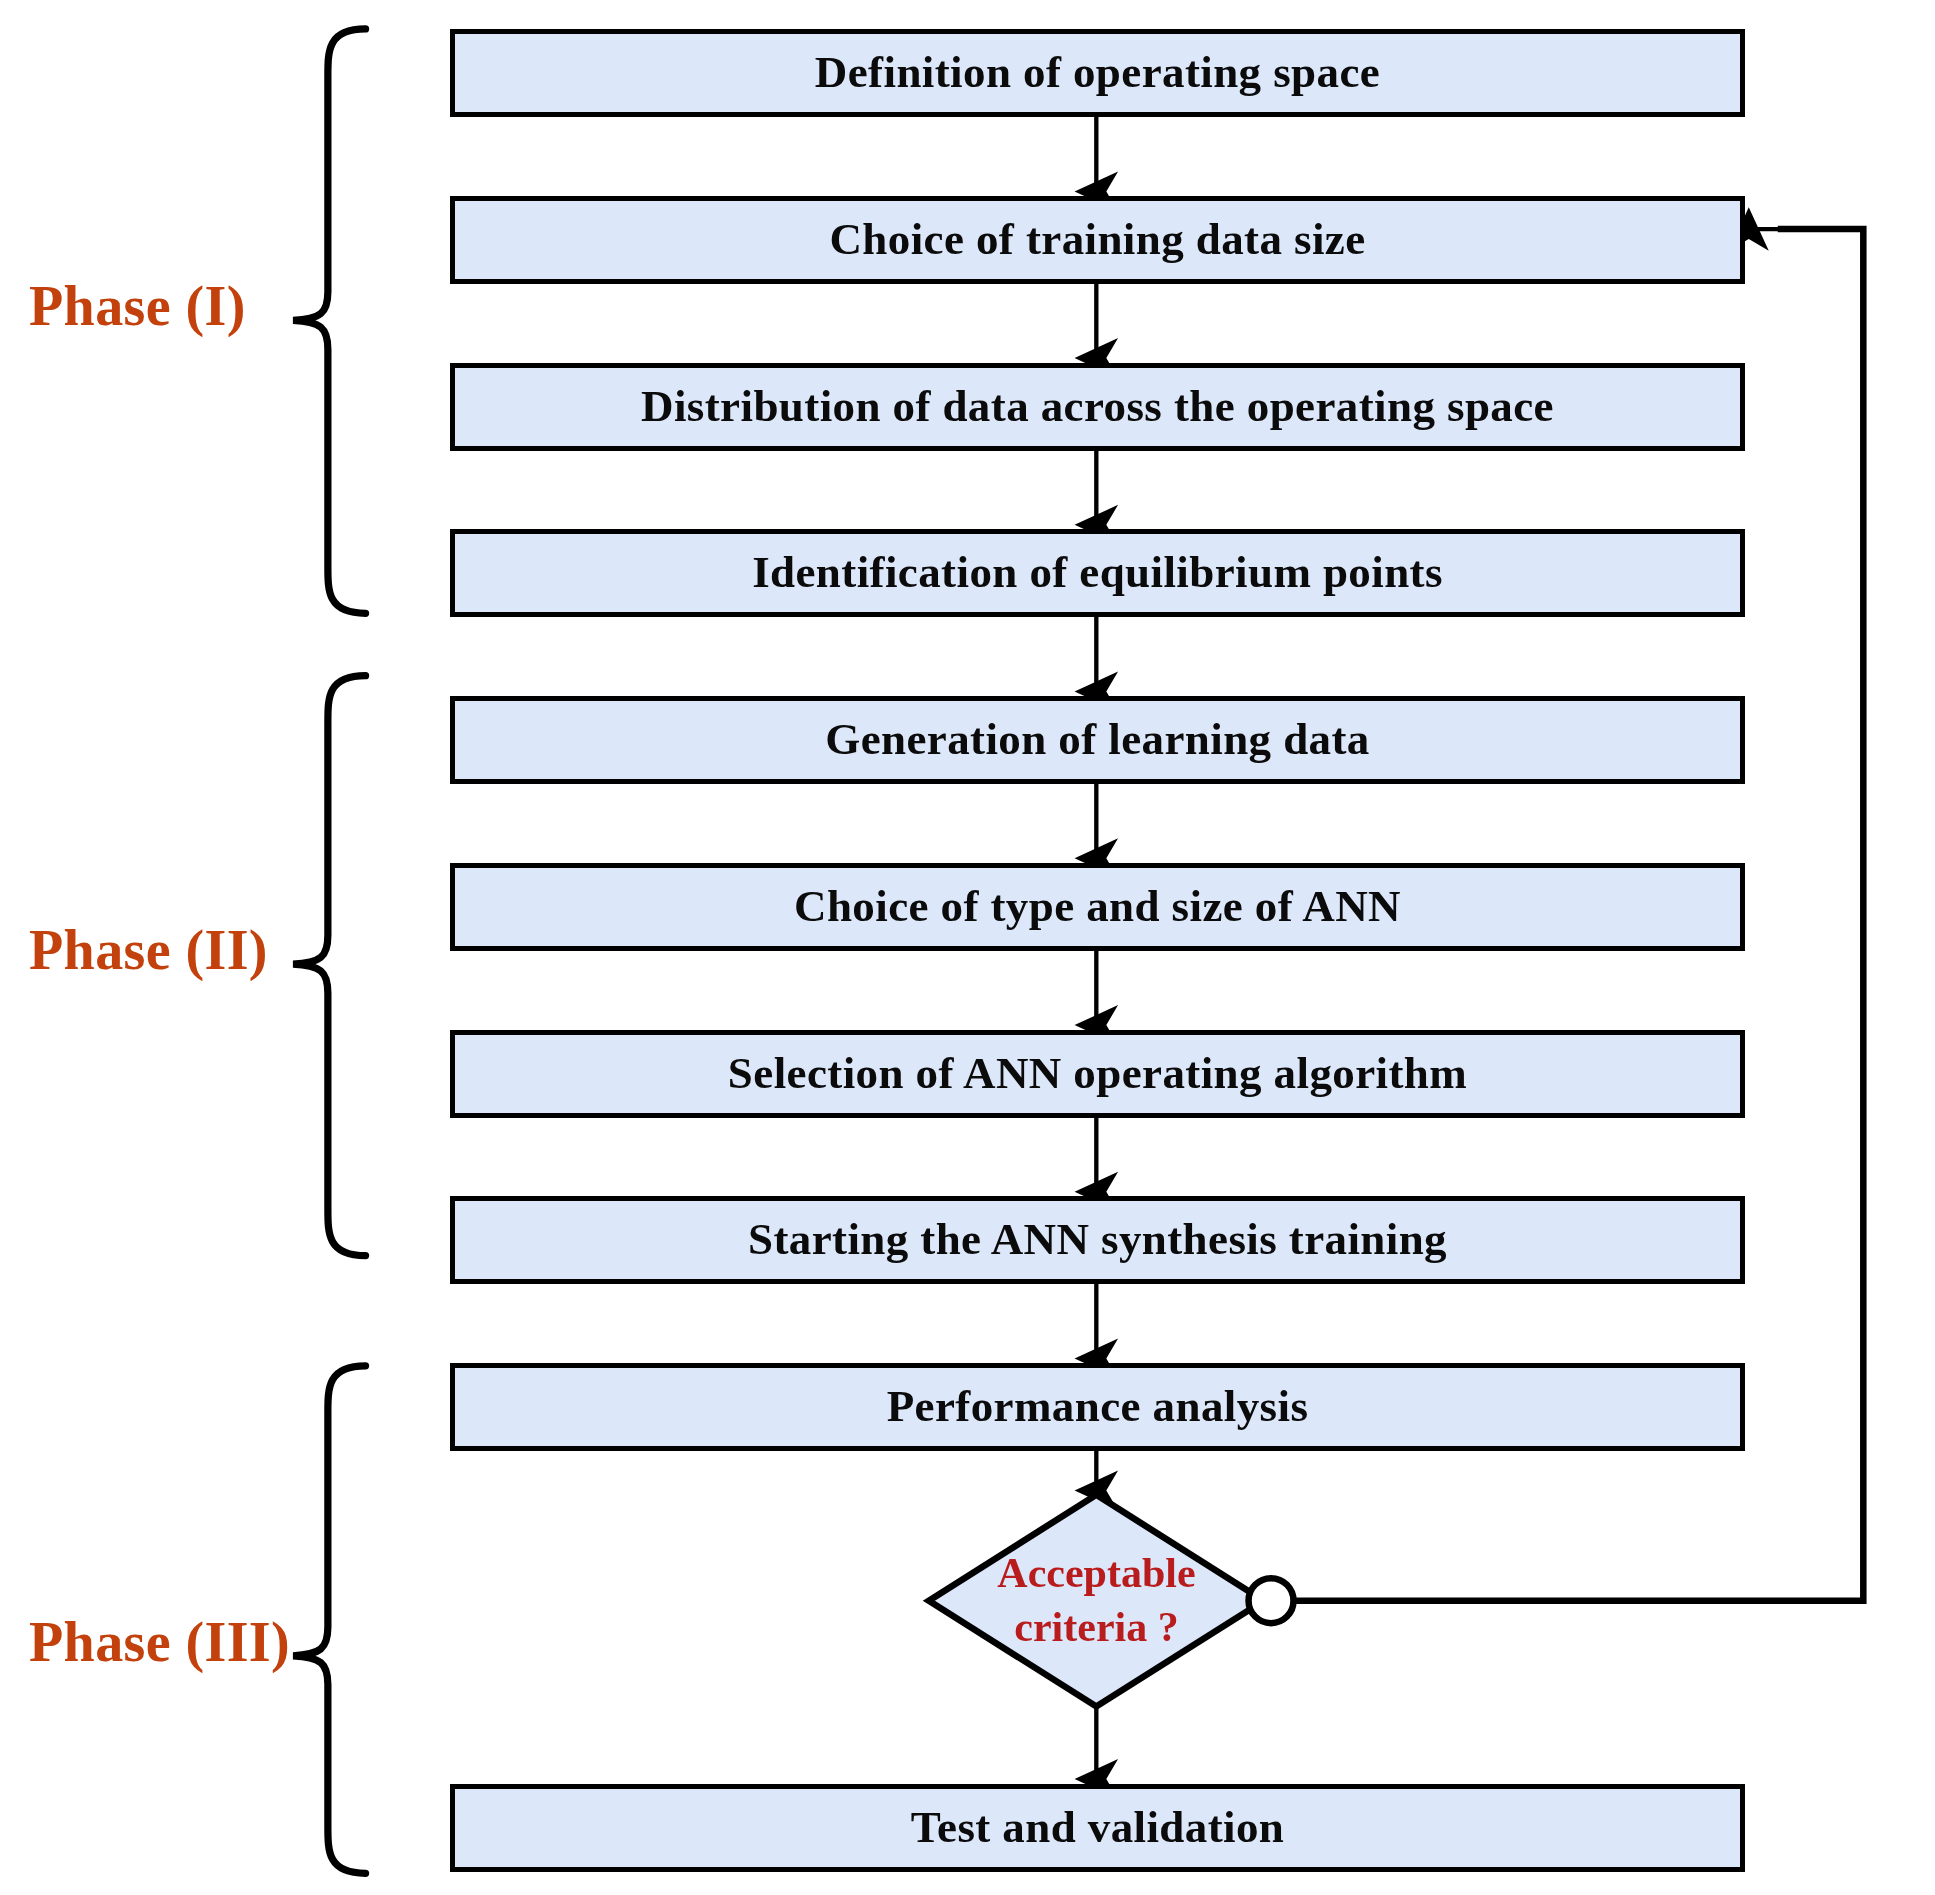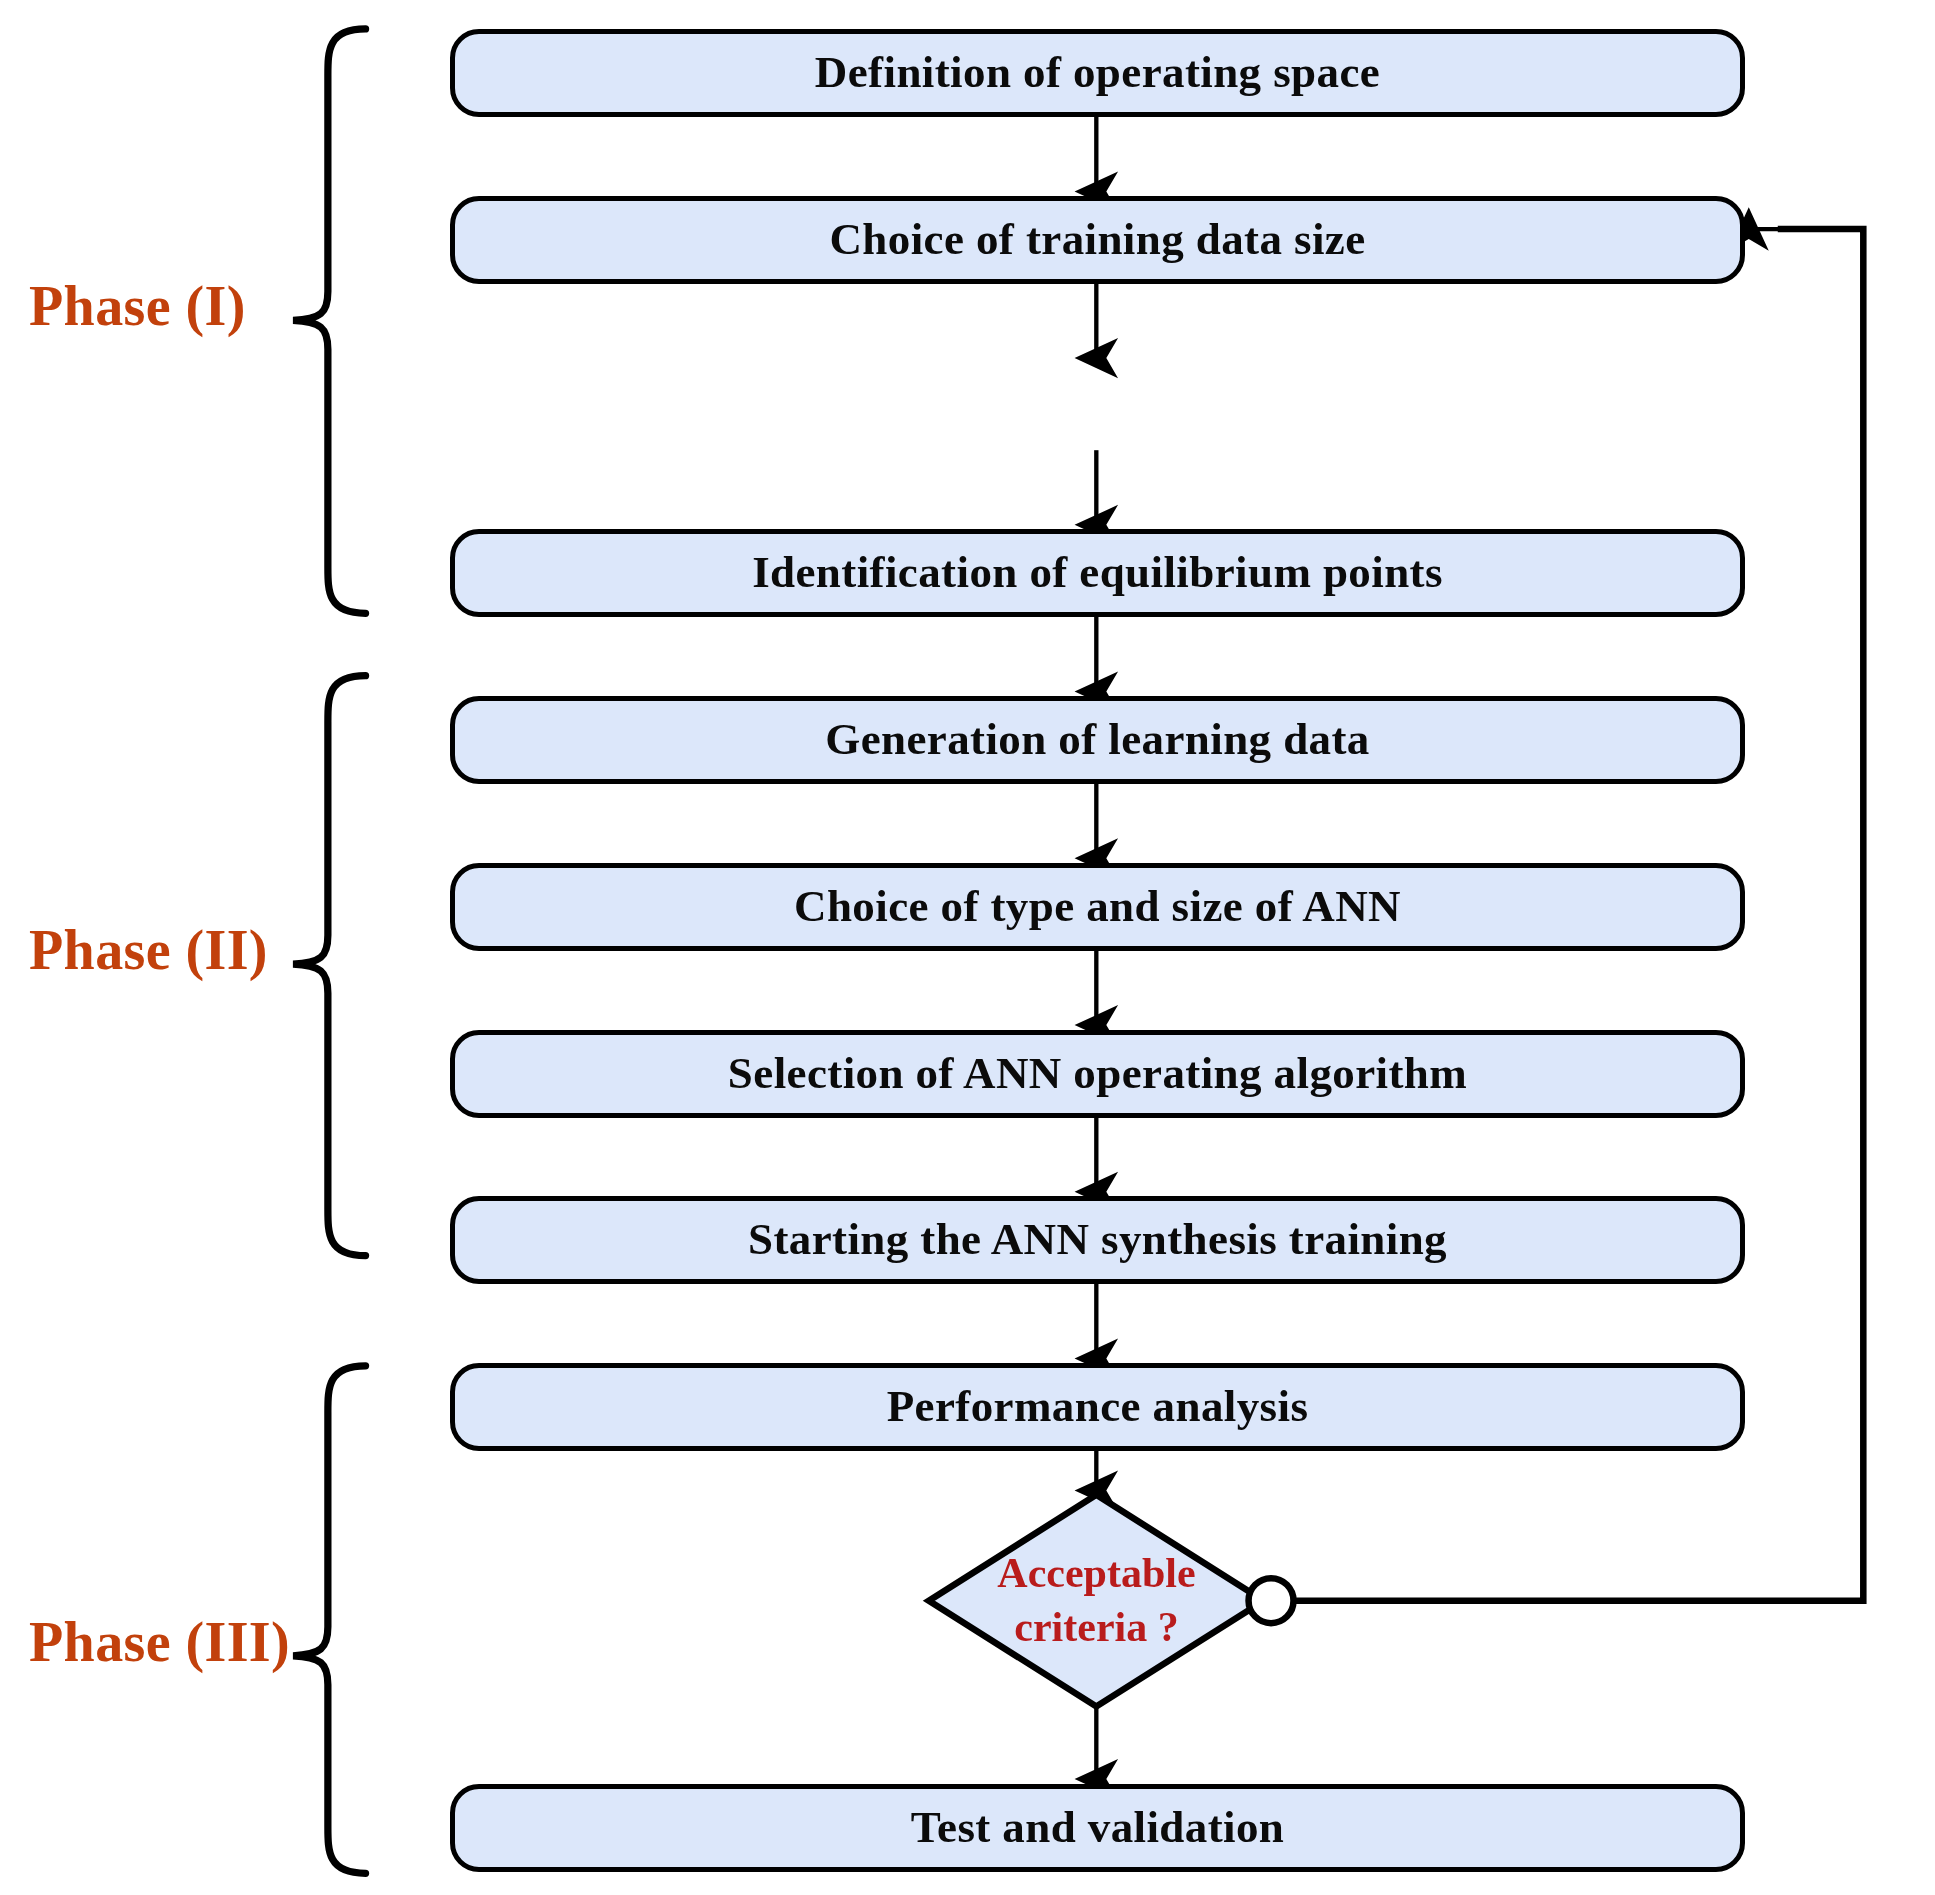--- a/index.html
+++ b/index.html
@@ -24,21 +24,20 @@
     width: 1936px;
     height: 1895px;
   }
   .node {
     position: absolute;
     box-sizing: border-box;
     display: flex;
     align-items: center;
     justify-content: center;
     text-align: center;
-    border-radius: 29px;
   }
   .process-box {
     border: 5px solid #000000;
     background: #dce7fa;
   }
   .process-box .node-label {
     font-size: 45px;
     font-weight: bold;
     color: #0b0b0b;
     letter-spacing: 0.4px;
@@ -115,20 +114,23 @@
   <div class="phase-label" style="left:29px; top:1610px;">Phase (III)</div>
 
   <div class="node process-box" style="left:450px; top:29px; width:1295px; height:88px;">
     <span class="node-label">Definition of operating space</span>
   </div>
 
   <div class="node process-box" style="left:450px; top:196px; width:1295px; height:88px;">
     <span class="node-label">Choice of training data size</span>
   </div>
 
+  <div class="node process-box" style="left:450px; top:363px; width:1295px; height:88px;">
+    <span class="node-label">Distribution of data across the operating space</span>
+  </div>
 
   <div class="node process-box" style="left:450px; top:696px; width:1295px; height:88px;">
     <span class="node-label">Generation of learning data</span>
   </div>
 
   <div class="node process-box" style="left:450px; top:529px; width:1295px; height:88px;">
     <span class="node-label">Identification of equilibrium points</span>
   </div>
 
   <div class="node process-box" style="left:450px; top:863px; width:1295px; height:88px;">

